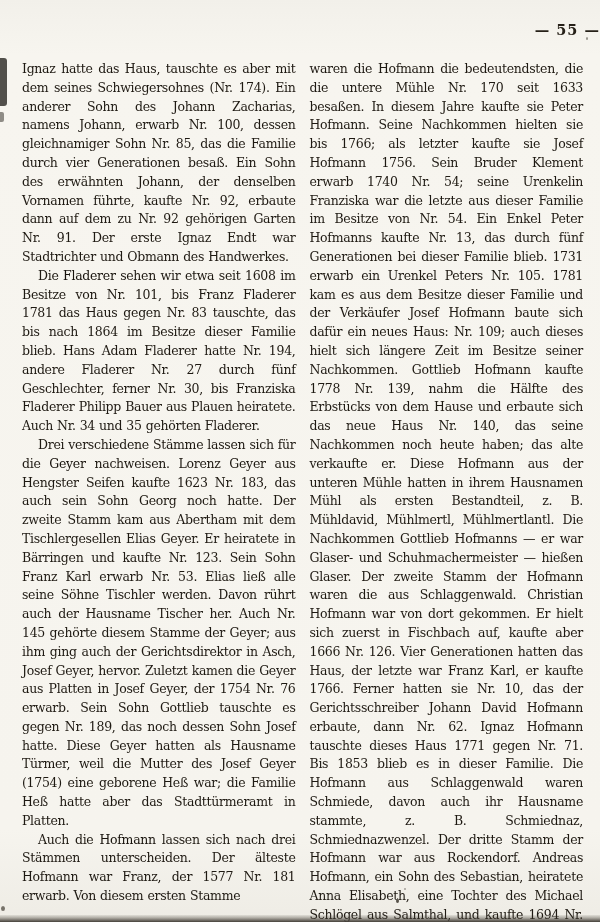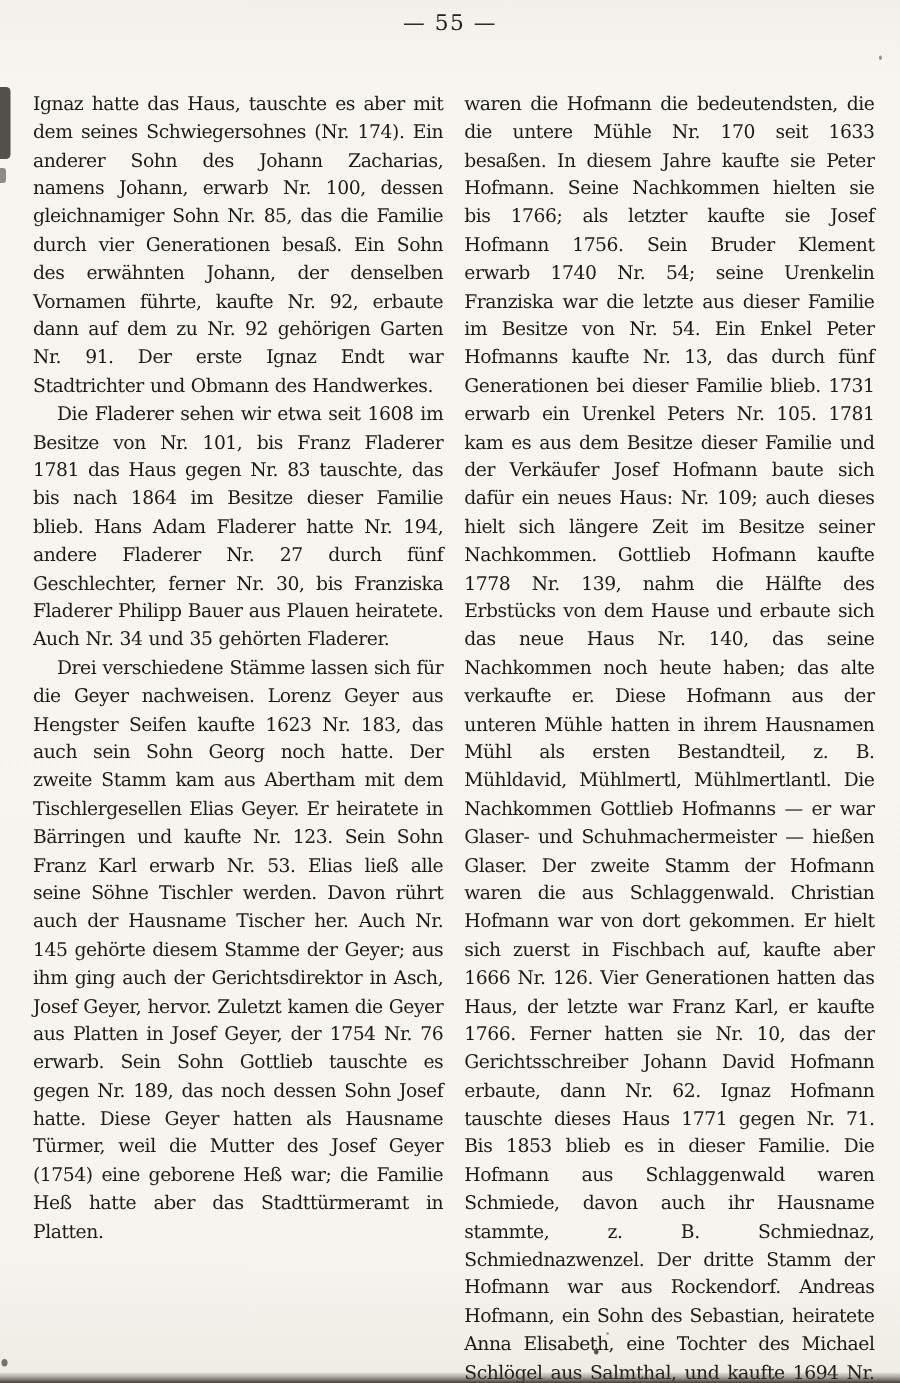--- a/index.html
+++ b/index.html
@@ -8,23 +8,23 @@
     overflow: hidden;
     font-family: "DejaVu Serif", serif;
   }
   .page {
     position: absolute; inset: 0;
     width: 600px; height: 922px;
     background: linear-gradient(180deg, #f2f0ea 0%, #f7f5ef 6%, #f6f4ee 90%, #eeece5 100%);
     color: #211c15;
   }
   .page-header {
-    position: absolute; top: 8px; left: 0; width: 100%;
-    text-align: center;
-    font-size: 14.5px; font-weight: normal; letter-spacing: 1px;
+    position: absolute; top: 21px; left: 0; width: 100%;
+    text-align: right;
+    font-size: 14.5px; font-weight: bold; letter-spacing: 1px;
     color: #262018;
   }
   .columns {
     position: absolute; top: 60px; left: 22px; right: 17px;
     display: flex; gap: 14px;
   }
   .col {
     flex: 1 1 0;
     text-align: justify;
     font-size: 12.5px;
@@ -61,20 +61,21 @@
 <body>
 
 <div class="page">
   <div class="page-header">— 55 —</div>
 
   <div class="columns">
     <div class="col" id="col-left">
         <p class="para"><span>Ignaz hatte das Haus, tauschte es aber mit dem seines Schwiegersohnes (Nr. 174). Ein anderer Sohn des Johann Zacharias, namens Johann, erwarb Nr. 100, dessen gleichnamiger Sohn Nr. 85, das die Familie durch vier Generationen besaß. Ein Sohn des erwähnten Johann, der denselben Vornamen führte, kaufte Nr. 92, erbaute dann auf dem zu Nr. 92 gehörigen Garten Nr. 91. Der erste Ignaz Endt war Stadtrichter und Obmann des Handwerkes.</span></p>
         <p class="para indent"><span>Die </span><span class="bold">Fladerer</span><span> sehen wir etwa seit 1608 im Besitze von Nr. 101, bis Franz Fladerer 1781 das Haus gegen Nr. 83 tauschte, das bis nach 1864 im Besitze dieser Familie blieb. Hans Adam Fladerer hatte Nr. 194, andere Fladerer Nr. 27 durch fünf Geschlechter, ferner Nr. 30, bis Franziska Fladerer Philipp Bauer aus Plauen heiratete. Auch Nr. 34 und 35 gehörten Fladerer.</span></p>
         <p class="para indent"><span>Drei verschiedene Stämme lassen sich für die </span><span class="bold">Geyer</span><span> nachweisen. Lorenz Geyer aus Hengster Seifen kaufte 1623 Nr. 183, das auch sein Sohn Georg noch hatte. Der zweite Stamm kam aus Abertham mit dem Tischlergesellen Elias Geyer. Er heiratete in Bärringen und kaufte Nr. 123. Sein Sohn Franz Karl erwarb Nr. 53. Elias ließ alle seine Söhne Tischler werden. Davon rührt auch der Hausname Tischer her. Auch Nr. 145 gehörte diesem Stamme der Geyer; aus ihm ging auch der Gerichtsdirektor in Asch, Josef Geyer, hervor. Zuletzt kamen die Geyer aus Platten in Josef Geyer, der 1754 Nr. 76 erwarb. Sein Sohn Gottlieb tauschte es gegen Nr. 189, das noch dessen Sohn Josef hatte. Diese Geyer hatten als Hausname Türmer, weil die Mutter des Josef Geyer (1754) eine geborene Heß war; die Familie Heß hatte aber das Stadttürmeramt in Platten.</span></p>
+        <p class="para indent"><span>Auch die </span><span class="bold">Hofmann</span><span> lassen sich nach drei Stämmen unterscheiden. Der älteste Hofmann war Franz, der 1577 Nr. 181 erwarb. Von diesem ersten Stamme</span></p>
       </div>
     <div class="col" id="col-right">
         <p class="para"><span>waren die Hofmann die bedeutendsten, die die untere Mühle Nr. 170 seit 1633 besaßen. In diesem Jahre kaufte sie Peter Hofmann. Seine Nachkommen hielten sie bis 1766; als letzter kaufte sie Josef Hofmann 1756. Sein Bruder Klement erwarb 1740 Nr. 54; seine Urenkelin Franziska war die letzte aus dieser Familie im Besitze von Nr. 54. Ein Enkel Peter Hofmanns kaufte Nr. 13, das durch fünf Generationen bei dieser Familie blieb. 1731 erwarb ein Urenkel Peters Nr. 105. 1781 kam es aus dem Besitze dieser Familie und der Verkäufer Josef Hofmann baute sich dafür ein neues Haus: Nr. 109; auch dieses hielt sich längere Zeit im Besitze seiner Nachkommen. Gottlieb Hofmann kaufte 1778 Nr. 139, nahm die Hälfte des Erbstücks von dem Hause und erbaute sich das neue Haus Nr. 140, das seine Nachkommen noch heute haben; das alte verkaufte er. Diese Hofmann aus der unteren Mühle hatten in ihrem Hausnamen Mühl als ersten Bestandteil, z. B. Mühldavid, Mühlmertl, Mühlmertlantl. Die Nachkommen Gottlieb Hofmanns — er war Glaser- und Schuhmachermeister — hießen Glaser. Der zweite Stamm der Hofmann waren die aus Schlaggenwald. Christian Hofmann war von dort gekommen. Er hielt sich zuerst in Fischbach auf, kaufte aber 1666 Nr. 126. Vier Generationen hatten das Haus, der letzte war Franz Karl, er kaufte 1766. Ferner hatten sie Nr. 10, das der Gerichtsschreiber Johann David Hofmann erbaute, dann Nr. 62. Ignaz Hofmann tauschte dieses Haus 1771 gegen Nr. 71. Bis 1853 blieb es in dieser Familie. Die Hofmann aus Schlaggenwald waren Schmiede, davon auch ihr Hausname stammte, z. B. Schmiednaz, Schmiednazwenzel. Der dritte Stamm der Hofmann war aus Rockendorf. Andreas Hofmann, ein Sohn des Sebastian, heiratete Anna Elisabeth, eine Tochter des Michael Schlögel aus Salmthal, und kaufte 1694 Nr. 5 </span></p>
       </div>
   </div>
 
   <div class="smudge-left"></div>
   <div class="smudge-left2"></div>
   <div class="bottom-band"></div>
   <div class="speck a"></div>

